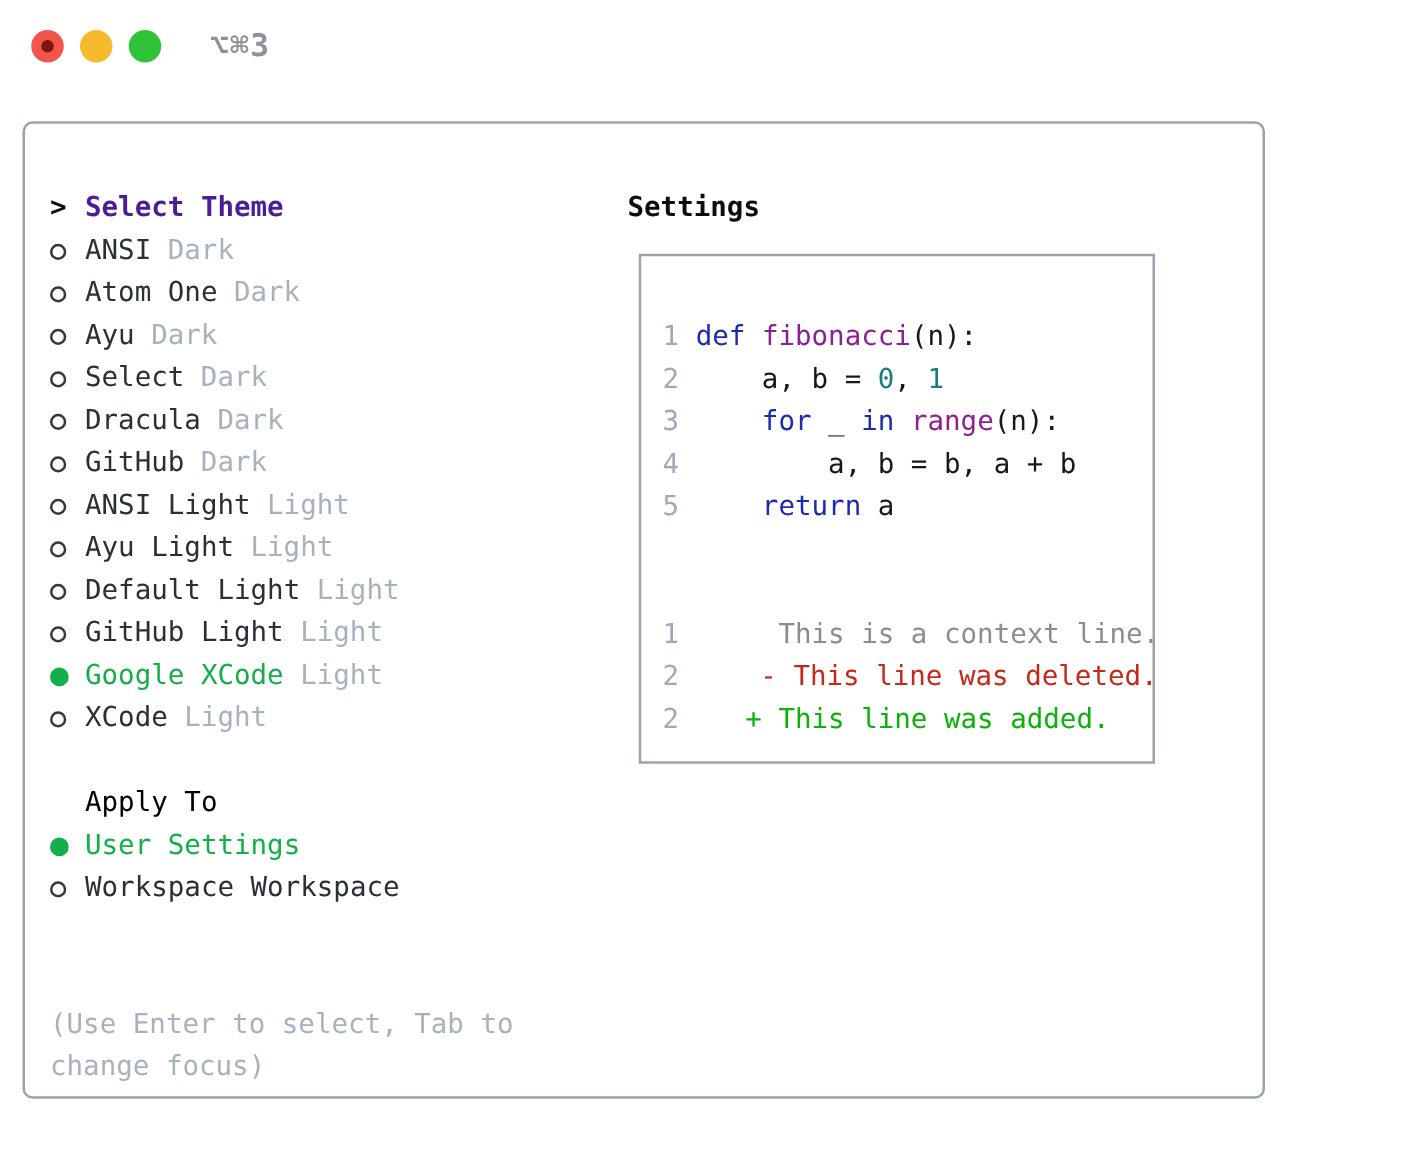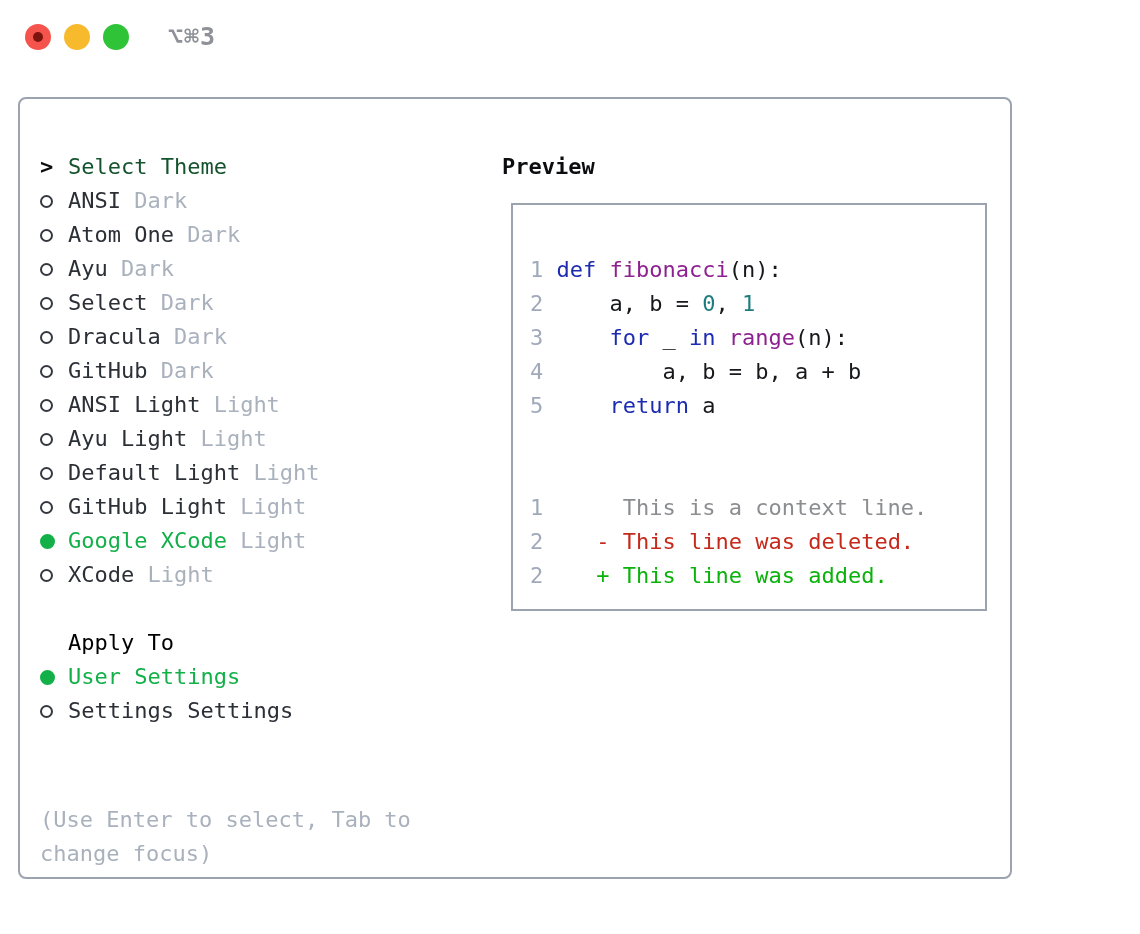--- a/index.html
+++ b/index.html
@@ -27,48 +27,48 @@
     border:2px solid var(--border);border-radius:8px;background:#fff;box-sizing:border-box;
   }
 
   
   .left-col{position:absolute;left:20px;top:51px;width:430px;font-size:22px;line-height:34px;}
   .row{display:flex;align-items:center;height:34px;white-space:nowrap;}
   .bullet-cell{width:28px;flex:0 0 28px;display:flex;align-items:center;}
   .circle{width:13px;height:13px;border-radius:50%;border:2px solid #333841;box-sizing:border-box;background:#fff;}
   .circle.sel{background:var(--ui-green);border-color:var(--ui-green);width:15px;height:15px;}
   .marker{font-weight:bold;color:#0c0d10;}
-  .hdr-label{font-weight:normal;color:#14532d;}
+  .hdr-label{font-weight:bold;color:#4c1d95;}
   .theme-name{color:#2b2f36;}
   .theme-name.sel{color:var(--ui-green);}
   .theme-variant{color:var(--soft-gray);margin-left:13.2px;}
   .apply-label{color:#000000;text-align:center;}
   .option-label{color:#2b2f36;text-align:center;}
   .option-label.sel{color:var(--ui-green);}
   .spacer{height:34px;}
   .help{color:var(--soft-gray);width:420px;white-space:normal;margin-top:41px;}
 
   
   .preview-title{
     position:absolute;left:482px;top:51px;height:34px;line-height:34px;
     font-size:22px;font-weight:bold;color:#0c0d10;
   }
   .preview-box{
-    position:absolute;left:491px;top:104px;width:476px;height:408px;
+    position:absolute;left:491px;top:104px;width:413px;height:408px;
     border:2px solid var(--border);box-sizing:border-box;background:#fff;
     padding:48px 12px 0 17px;overflow:hidden;
   }
   .code-line{font-size:22px;line-height:34px;height:34px;white-space:pre;}
   .seg-lineno{color:var(--lineno);}
   .seg-plain{color:#17181c;}
   .seg-kw{color:var(--kw);}
   .seg-fn{color:var(--fn);}
   .seg-num{color:var(--num);}
   .seg-context{color:var(--context);}
-  .seg-deleted{color:var(--deleted);}
+  .seg-deleted{color:var(--deleted);margin-left:12px;}
   .seg-added{color:var(--added);}
 </style>
 </head>
 <body style="--tl-red: #f4544c; --tl-red-dot: #7c150d; --tl-yellow: #f8ba2d; --tl-green: #2fc337; --title-gray: #8e9298; --border: #9aa3ae; --soft-gray: #a9b1bd; --ui-green: #13b04a; --lineno: #9fa9ba; --kw: #1c2bb0; --fn: #8e2190; --num: #1d7c7e; --context: #8b8d90; --deleted: #c5291b; --added: #0ab20a;">
 
 <div class="titlebar">
   <span class="light red">
       <span class="dot"></span>
     </span>
   <span class="light yellow"></span>
@@ -178,28 +178,28 @@
         <div class="row">
           <span class="bullet-cell">
             <span class="circle sel"></span>
           </span>
           <span class="option-label sel">User Settings</span>
         </div>
         <div class="row">
           <span class="bullet-cell">
             <span class="circle"></span>
           </span>
-          <span class="option-label">Settings Settings</span>
+          <span class="option-label">Workspace Workspace</span>
         </div>
       </div>
     <div class="spacer"></div>
     <div class="help">(Use Enter to select, Tab to change focus)</div>
   </div>
 
-  <div class="preview-title">Preview</div>
+  <div class="preview-title">Settings</div>
   <div class="preview-box">
     <div id="code-block">
         <div class="code-line"><span class="seg-lineno">1</span><span class="seg-plain"> </span><span class="seg-kw">def</span><span class="seg-plain"> </span><span class="seg-fn">fibonacci</span><span class="seg-plain">(n):</span></div>
         <div class="code-line"><span class="seg-lineno">2</span><span class="seg-plain">     a, b = </span><span class="seg-num">0</span><span class="seg-plain">, </span><span class="seg-num">1</span></div>
         <div class="code-line"><span class="seg-lineno">3</span><span class="seg-plain">     </span><span class="seg-kw">for</span><span class="seg-plain"> _ </span><span class="seg-kw">in</span><span class="seg-plain"> </span><span class="seg-fn">range</span><span class="seg-plain">(n):</span></div>
         <div class="code-line"><span class="seg-lineno">4</span><span class="seg-plain">         a, b = b, a + b</span></div>
         <div class="code-line"><span class="seg-lineno">5</span><span class="seg-plain">     </span><span class="seg-kw">return</span><span class="seg-plain"> a</span></div>
         <div class="code-line"></div>
         <div class="code-line"></div>
         <div class="code-line"><span class="seg-lineno">1</span><span class="seg-context">      This is a context line.</span></div>

